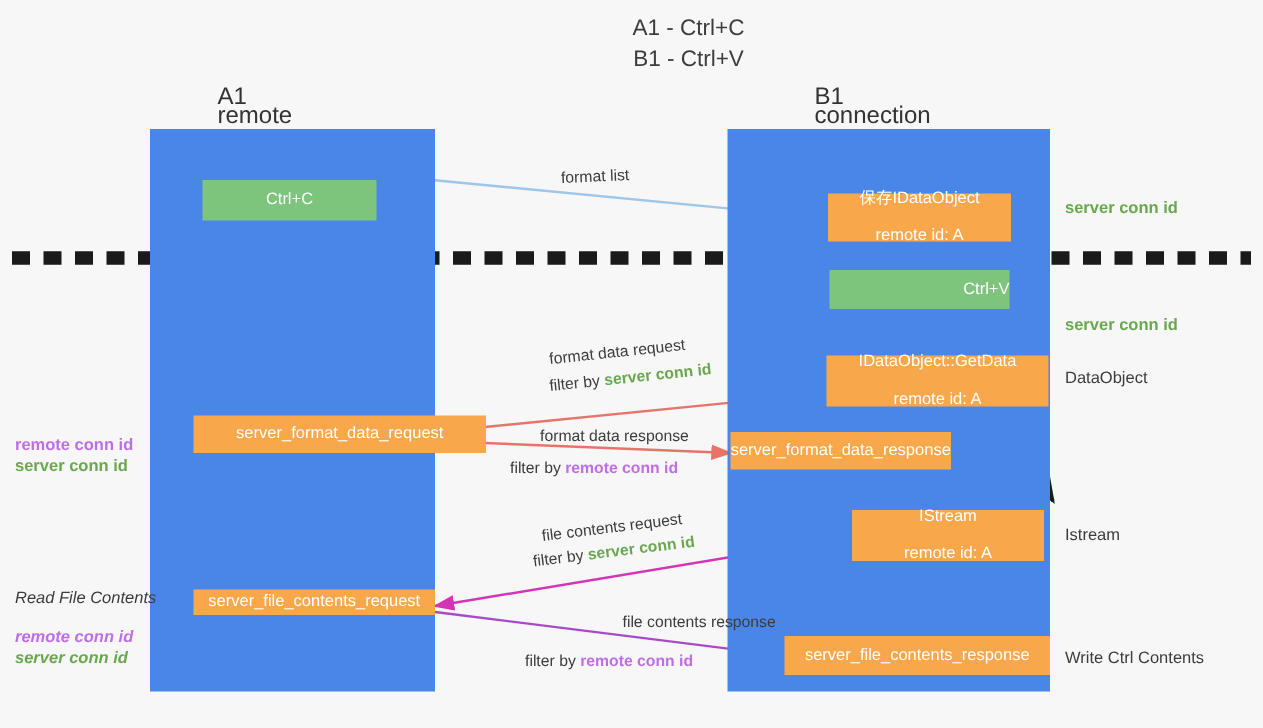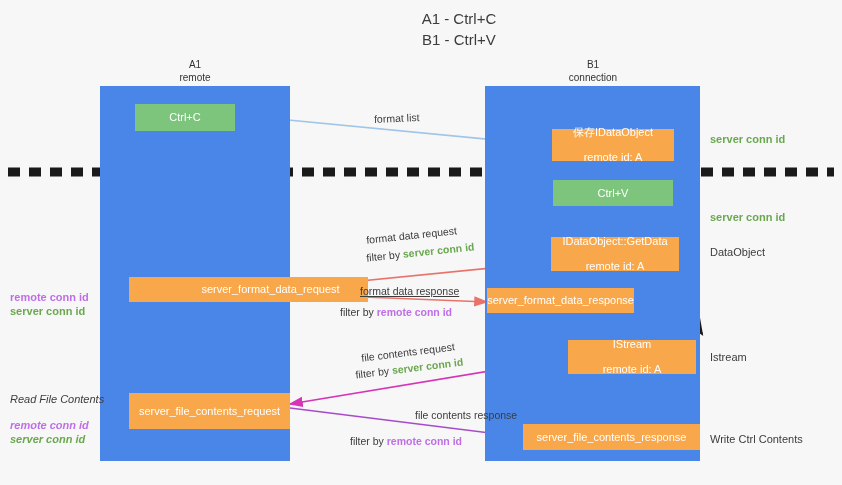--- a/index.html
+++ b/index.html
@@ -3,21 +3,21 @@
 <meta charset="utf-8">
 <style>
   html,body{margin:0;padding:0;}
   body{
     width:842px;height:485px;background:#f7f7f7;
     font-family:"Liberation Sans","DejaVu Sans",sans-serif;
     position:relative;overflow:hidden;
   }
   #canvas{position:absolute;left:0;top:0;width:842px;height:485px;}
   .lane{position:absolute;background:#4a86e8;}
-  .lane-head{position:absolute;text-align:center;color:#333;font-size:10px;line-height:13px;}
+  .lane-head{position:absolute;text-align:left;color:#333;font-size:16px;line-height:13px;}
   .box{position:absolute;display:flex;flex-direction:column;align-items:center;
        justify-content:center;color:#ffffff;font-size:11px;line-height:13px;text-align:center;}
   .box.orange{background:#f9a74b;gap:12px;}
   .box.green{background:#7dc47d;}
   .title{position:absolute;left:0;top:8px;width:842px;text-align:center;
          color:#3c3c3c;font-size:15px;line-height:21px;padding-left:38px;}
   .lbl{position:absolute;font-size:11px;line-height:14px;color:#3c3c3c;white-space:nowrap;}
   .lbl.green{color:#6aa84f;font-weight:bold;}
   .ann{position:absolute;font-size:10.5px;line-height:14px;color:#3c3c3c;white-space:nowrap;}
   .ann .g{color:#6aa84f;font-weight:bold;}
@@ -77,72 +77,72 @@
   <div>remote</div>
 </div>
 <div class="lane-head" style="left:543px;top:58px;width:100px;">
   <div>B1</div>
   <div>connection</div>
 </div>
 
 <div class="lane" style="left:100px;top:86px;width:190px;height:375px;"></div>
 <div class="lane" style="left:485px;top:86px;width:215px;height:375px;"></div>
 
-<div class="box green" style="left:135px;top:104px;width:100px;height:27px;">
+<div class="box green" style="left:135px;top:120px;width:116px;height:27px;">
   <span>Ctrl+C</span>
 </div>
 
 <div class="box orange" style="left:552px;top:129px;width:122px;height:32px;">
   <span>保存IDataObject</span>
   <span>remote id: A</span>
 </div>
 
-<div class="box green" style="left:553px;top:180px;width:120px;height:26px;">
+<div class="box green" style="left:553px;top:180px;width:120px;height:26px;align-items:flex-end;">
   <span>Ctrl+V</span>
 </div>
 
-<div class="box orange" style="left:551px;top:237px;width:128px;height:34px;">
+<div class="box orange" style="left:551px;top:237px;width:148px;height:34px;">
   <span>IDataObject::GetData</span>
   <span>remote id: A</span>
 </div>
 
-<div class="box orange" style="left:129px;top:277px;width:195px;height:25px;padding-left:44px;">
+<div class="box orange" style="left:129px;top:277px;width:195px;height:25px;">
   <span>server_format_data_request</span>
 </div>
 
 <div class="box orange" style="left:487px;top:288px;width:147px;height:25px;">
   <span>server_format_data_response</span>
 </div>
 
 <div class="box orange" style="left:568px;top:340px;width:128px;height:34px;">
   <span>IStream</span>
   <span>remote id: A</span>
 </div>
 
-<div class="box orange" style="left:129px;top:393px;width:161px;height:36px;">
+<div class="box orange" style="left:129px;top:393px;width:161px;height:17px;">
   <span>server_file_contents_request</span>
 </div>
 
 <div class="box orange" style="left:523px;top:424px;width:177px;height:26px;">
   <span>server_file_contents_response</span>
 </div>
 
 <div class="ann" style="left:374px;top:111px;transform:rotate(-2.5deg);">
   <span>format list</span>
 </div>
 
 <div class="ann" style="left:366px;top:228px;transform:rotate(-6deg);">
   <span>format data request</span>
 </div>
 <div class="ann" style="left:366px;top:245px;transform:rotate(-6deg);">
   <span>filter by</span>
   <span class="g">server conn id</span>
 </div>
 
-<div class="ann" style="left:360px;top:284px;text-decoration:underline;">
+<div class="ann" style="left:360px;top:284px;">
   <span>format data response</span>
 </div>
 <div class="ann" style="left:340px;top:305px;">
   <span>filter by</span>
   <span class="p">remote conn id</span>
 </div>
 
 <div class="ann" style="left:361px;top:345px;transform:rotate(-7deg);">
   <span>file contents request</span>
 </div>

